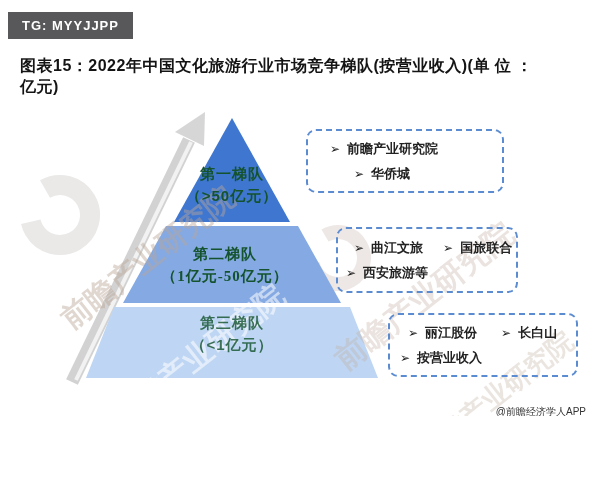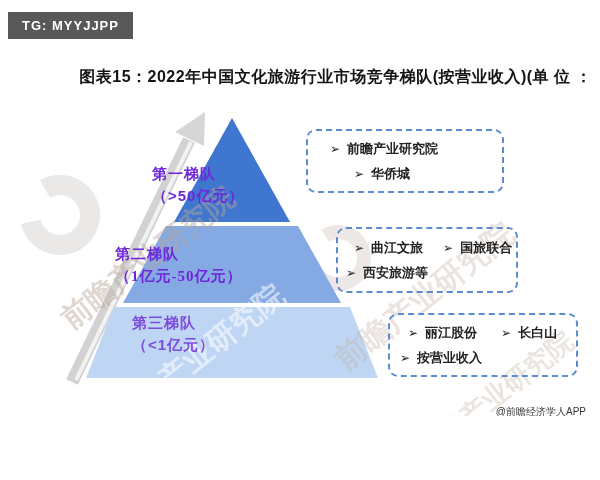--- a/index.html
+++ b/index.html
@@ -12,37 +12,37 @@
     position:absolute;left:8px;top:12px;background:#58585a;color:#fff;
     font-size:13px;font-weight:bold;letter-spacing:1px;padding:6px 14px;z-index:6;
   }
   .badge-br{
     position:absolute;left:440px;top:441px;width:160px;height:33px;background:#737373;
     color:#fff;font-size:14px;font-weight:bold;display:flex;align-items:center;
     justify-content:center;letter-spacing:.5px;z-index:6;
   }
   
   .title{
-    position:absolute;left:20px;right:8px;top:67px;text-align:right;z-index:5;
+    position:absolute;left:20px;right:8px;top:56px;text-align:left;z-index:5;
     color:#141414;font-size:16px;font-weight:bold;line-height:1.3;letter-spacing:.5px;
   }
   
   .bg-svg{position:absolute;left:0;top:0;z-index:1;}
   
   .wm{
     position:absolute;font-weight:bold;white-space:nowrap;z-index:2;
     transform:rotate(-38deg);transform-origin:left bottom;pointer-events:none;
   }
   .wm-left{left:78px;top:298px;font-size:30px;color:rgba(186,166,150,0.45);}
   .wm-right{left:352px;top:338px;font-size:31px;color:rgba(193,174,160,0.34);}
   .wm-brt{left:432px;top:432px;font-size:27px;color:rgba(193,174,160,0.32);}
   .wm-white{left:128px;top:396px;font-size:30px;color:rgba(255,255,255,0.55);}
   
   .tierlab{
-    position:absolute;z-index:3;color:#6d28d9;font-weight:bold;
+    position:absolute;z-index:3;color:#14532d;font-weight:bold;text-align:center;
     font-size:15px;line-height:1.45;letter-spacing:1px;
   }
   .t1{left:152px;top:163px;width:160px;}
   .t2{left:115px;top:244px;width:220px;font-family:Liberation Serif, serif;}
   .t3{left:132px;top:312px;width:200px;opacity:.8;}
   
   .cbox{
     position:absolute;z-index:4;border:2px dashed #5b8bd0;border-radius:10px;
     box-sizing:border-box;color:#222;font-size:13px;font-weight:bold;
     display:flex;flex-direction:column;justify-content:center;gap:7px;
@@ -66,20 +66,21 @@
 </style>
 </head>
 <body>
 
 <div class="stage">
 
   <div class="badge-tl">TG: MYYJJPP</div>
 
   <div class="title">
     <div>图表15：2022年中国文化旅游行业市场竞争梯队(按营业收入)(单 位 ：</div>
+    <div>亿元)</div>
   </div>
 
   <svg class="bg-svg" width="600" height="480" viewBox="0 0 600 480">
 
     <circle cx="60" cy="215" r="30" fill="none" stroke="#eae9e8" stroke-width="20" stroke-dasharray="150 40" transform="rotate(-120 60 215)"></circle>
     <circle cx="338" cy="258" r="26" fill="none" stroke="rgba(214,205,198,0.45)" stroke-width="14" stroke-dasharray="130 34" transform="rotate(-120 338 258)"></circle>
 
     <g>
       <line x1="72" y1="382" x2="189" y2="140" stroke="#d2d2d2" stroke-width="13"></line>
       <line x1="76" y1="380" x2="191" y2="142" stroke="#f2f2f2" stroke-width="4"></line>

